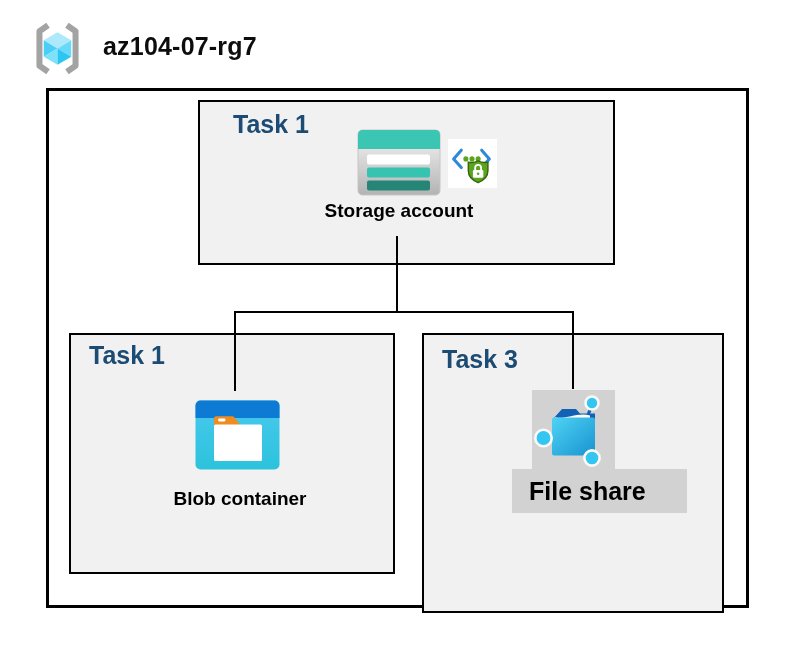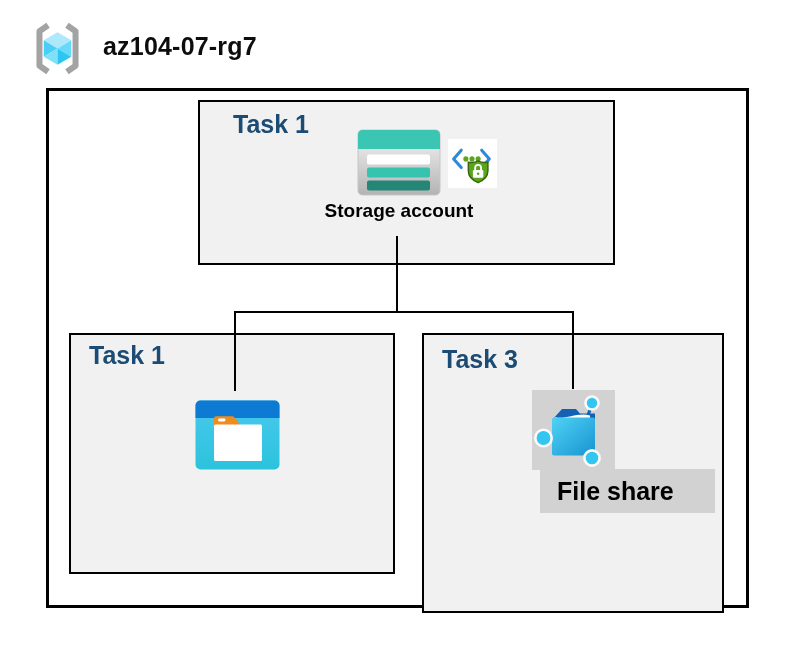--- a/index.html
+++ b/index.html
@@ -29,21 +29,21 @@
   }
   .entity-label{
     position:absolute;font-size:19px;font-weight:700;color:#000;
     text-align:center;white-space:nowrap;
   }
   .connector{position:absolute;background:#000;z-index:5;}
   .gray-pad{position:absolute;background:#d2d2d2;}
   .fs-label{
     position:absolute;left:88px;top:134px;width:175px;height:44px;
     background:#d2d2d2;font-size:25px;font-weight:700;color:#000;
-    line-height:44px;padding-left:17px;box-sizing:border-box;white-space:nowrap;margin-left:28px;
+    line-height:44px;padding-left:17px;box-sizing:border-box;white-space:nowrap;
   }
   svg{display:block;}
 </style>
 </head>
 <body>
 
 <div class="canvas">
 
   <div class="abs" style="left:30px;top:20px;width:55px;height:57px;">
     <svg viewBox="0 0 64 64" width="55" height="57" aria-hidden="true">
@@ -115,20 +115,21 @@
           </linearGradient>
         </defs>
         <rect x="0.5" y="0.5" width="84" height="69" rx="5" fill="url(#bb)"></rect>
         <path d="M5.5 0.5 h74 a5 5 0 0 1 5 5 v12.5 h-84 v-12.5 a5 5 0 0 1 5 -5 z" fill="#0d7ad3"></path>
         <path d="M19 25 v-6.5 a2.2 2.2 0 0 1 2.2 -2.2 h16 a2.5 2.5 0 0 1 2 1 l6.3 7.7 z" fill="#f08b1f"></path>
         <rect x="23" y="18.6" width="7.5" height="2.8" rx="1.4" fill="#ffffff"></rect>
         <rect x="19" y="24.5" width="48" height="36.5" rx="1.5" fill="#ffffff"></rect>
       </svg>
     </div>
 
+    <div class="entity-label" style="left:19px;width:300px;top:153px;">Blob container</div>
   </div>
 
   <div class="abs task-box task3">
     <div class="task-label" style="left:18px;top:10px;">Task 3</div>
 
     <div class="gray-pad" style="left:108px;top:55px;width:83px;height:80px;">
       <svg viewBox="0 0 83 80" width="83" height="80" aria-hidden="true">
         <defs>
           <linearGradient id="ff" x1="0" y1="0" x2="1" y2="1">
             <stop offset="0" stop-color="#4fd3f4"></stop>

